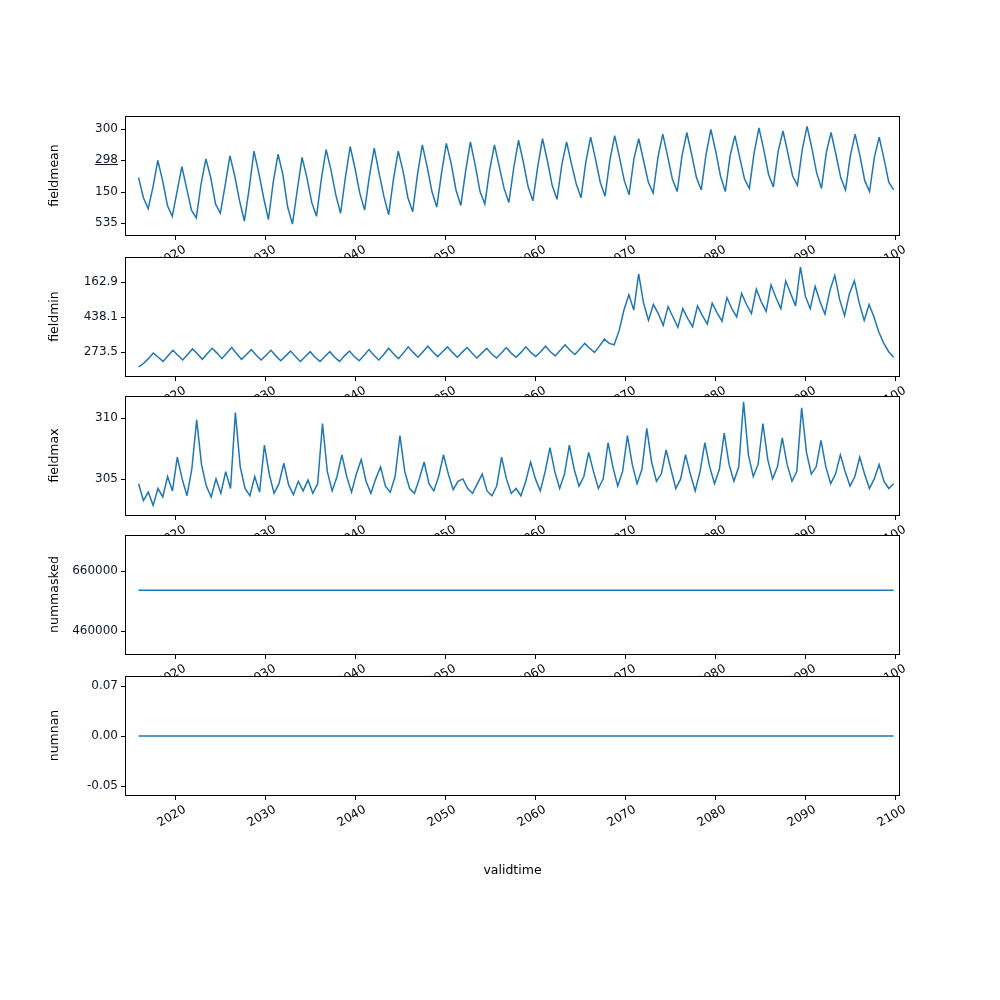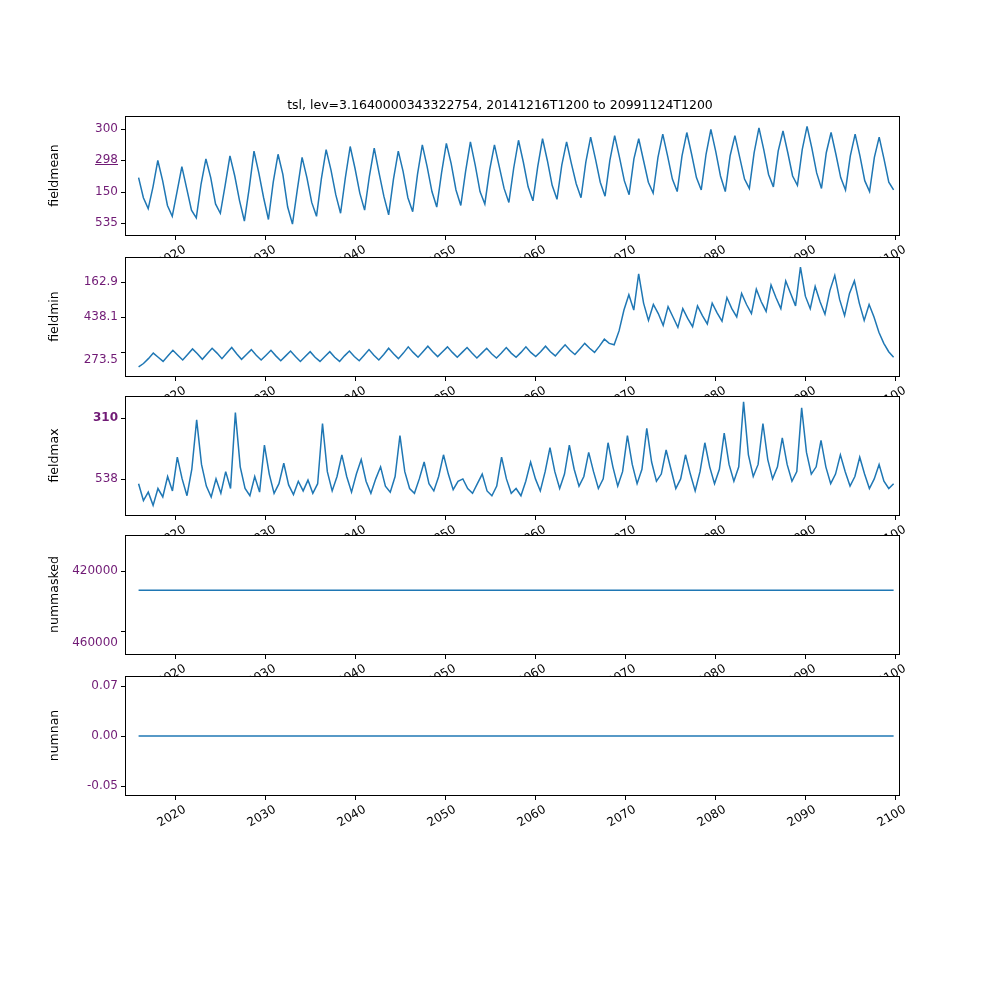--- a/index.html
+++ b/index.html
@@ -53,21 +53,21 @@
   .ylabel {
     position: absolute;
     font-size: 12.5px;
     color: #000000;
     transform-origin: 50% 50%;
     white-space: nowrap;
   }
   .ytick {
     position: absolute;
     font-size: 12px;
-    color: #701a75;
+    color: #0f172a;
     text-align: left;
     white-space: nowrap;
   }
   .ytickmark {
     position: absolute;
     width: 4px;
     height: 1px;
     background: #000000;
   }
   
@@ -91,21 +91,20 @@
     font-size: 12.5px;
     color: #000000;
     text-align: center;
     white-space: nowrap;
   }
 </style>
 </head>
 <body>
 
 <div id="figure">
-  <div class="title">tsl, lev=3.1640000343322754, 20141216T1200 to 20991124T1200</div>
 <div class="panel" style="left: 125px; top: 116px; width: 775px; height: 120px;">
       <div class="plotarea">
         <svg viewBox="0 0 775 120" preserveAspectRatio="none">
           <polyline points="12.62,61.58 17.44,82.11 22.26,93.16 27.08,71.05 31.90,44.21 36.72,64.74 41.55,90.00 46.37,101.05 51.19,75.79 56.01,50.53 60.83,72.63 65.65,94.74 70.47,102.63 75.30,67.89 80.12,42.63 84.94,61.58 89.76,88.42 94.58,97.89 99.40,69.47 104.22,39.47 109.05,60.00 113.87,85.26 118.69,105.79 123.51,72.63 128.33,34.74 133.15,56.84 137.98,82.11 142.80,104.21 147.62,66.32 152.44,37.89 157.26,58.42 162.08,91.58 166.90,108.95 171.73,74.21 176.55,41.05 181.37,61.58 186.19,86.84 191.01,101.05 195.83,63.16 200.66,33.16 205.48,53.68 210.30,78.95 215.12,97.89 219.94,61.58 224.76,30.00 229.58,52.11 234.41,77.37 239.23,94.74 244.05,60.00 248.87,31.58 253.69,56.84 258.51,80.53 263.33,99.47 268.16,63.16 272.98,34.74 277.80,55.26 282.62,82.11 287.44,96.32 292.26,58.42 297.09,28.42 301.91,50.53 306.73,75.79 311.55,91.58 316.37,56.84 321.19,26.84 326.01,47.37 330.84,74.21 335.66,90.00 340.48,55.26 345.30,25.26 350.12,48.95 354.94,75.79 359.76,88.42 364.59,53.68 369.41,28.42 374.23,50.53 379.05,72.63 383.87,86.84 388.69,52.11 393.52,23.68 398.34,45.79 403.16,71.05 407.98,85.26 412.80,50.53 417.62,22.11 422.44,44.21 427.27,69.47 432.09,83.68 436.91,48.95 441.73,25.26 446.55,47.37 451.37,67.89 456.20,82.11 461.02,45.79 465.84,20.53 470.66,42.63 475.48,66.32 480.30,80.53 485.12,44.21 489.95,18.95 494.77,41.05 499.59,64.74 504.41,78.95 509.23,42.63 514.05,22.11 518.87,44.21 523.70,66.32 528.52,77.37 533.34,41.05 538.16,17.37 542.98,39.47 547.80,63.16 552.63,75.79 557.45,39.47 562.27,15.79 567.09,37.89 571.91,61.58 576.73,74.21 581.55,37.89 586.38,12.63 591.20,34.74 596.02,60.00 600.84,75.79 605.66,39.47 610.48,18.95 615.30,41.05 620.13,63.16 624.95,72.63 629.77,36.32 634.59,11.05 639.41,33.16 644.23,58.42 649.06,71.05 653.88,34.74 658.70,14.21 663.52,36.32 668.34,60.00 673.16,69.47 677.98,33.16 682.81,9.47 687.63,31.58 692.45,56.84 697.27,72.63 702.09,36.32 706.91,15.79 711.73,37.89 716.56,61.58 721.38,74.21 726.20,39.47 731.02,17.37 735.84,39.47 740.66,64.74 745.49,75.79 750.31,41.05 755.13,20.53 759.95,42.63 764.77,66.32 769.59,74.21" fill="none" stroke="#1f77b4" stroke-width="1.5" vector-effect="non-scaling-stroke"></polyline>
         </svg>
       </div>
     </div>
     <div class="ytick" style="right: 882px; top: 215.368px;">535</div>
     <div class="ytickmark" style="left: 121px; top: 223.368px;"></div>
     <div class="ytick" style="right: 882px; top: 183.789px;">150</div>
@@ -133,21 +132,21 @@
     <div class="xtick" style="left: 511.378px; width: 300px; top: 242px;">2090</div>
     <div class="xtickmark" style="left: 895.494px; top: 236px;"></div>
     <div class="xtick" style="left: 601.494px; width: 300px; top: 242px;">2100</div>
     <div class="panel" style="left: 125px; top: 257px; width: 775px; height: 120px;">
       <div class="plotarea">
         <svg viewBox="0 0 775 120" preserveAspectRatio="none">
           <polyline points="12.62,110.82 17.53,107.29 22.45,102.35 27.36,96.71 32.28,100.94 37.19,105.18 42.11,99.53 47.02,93.88 51.94,98.82 56.86,103.76 61.77,98.12 66.69,92.47 71.60,97.41 76.52,103.06 81.43,97.41 86.35,91.76 91.26,96.71 96.18,102.35 101.09,96.71 106.01,91.06 110.92,97.41 115.84,103.06 120.76,98.12 125.67,93.18 130.59,98.82 135.50,103.76 140.42,98.82 145.33,93.88 150.25,99.53 155.16,104.47 160.08,99.53 164.99,94.59 169.91,100.24 174.83,105.18 179.74,100.24 184.66,95.29 189.57,100.94 194.49,105.18 199.40,100.24 204.32,95.29 209.23,100.94 214.15,105.18 219.06,99.53 223.98,94.59 228.90,100.24 233.81,104.47 238.73,98.82 243.64,93.18 248.56,98.82 253.47,103.76 258.39,98.12 263.30,91.76 268.22,97.41 273.13,102.35 278.05,96.71 282.97,90.35 287.88,96.00 292.80,100.94 297.71,95.29 302.63,89.65 307.54,95.29 312.46,100.24 317.37,95.29 322.29,90.35 327.20,96.00 332.12,100.94 337.03,96.00 341.95,91.06 346.87,96.71 351.78,101.65 356.70,96.71 361.61,91.76 366.53,97.41 371.44,101.65 376.36,96.71 381.27,91.06 386.19,96.71 391.10,100.94 396.02,96.00 400.94,90.35 405.85,96.00 410.77,100.24 415.68,95.29 420.60,89.65 425.51,95.29 430.43,99.53 435.34,93.88 440.26,88.24 445.17,93.88 450.09,98.12 455.01,92.47 459.92,86.82 464.84,91.76 469.75,96.00 474.67,89.65 479.58,82.59 484.50,86.82 489.41,88.24 494.33,74.12 499.24,52.94 504.16,37.41 509.08,52.94 513.99,16.24 518.91,45.88 523.82,63.53 528.74,47.29 533.65,56.47 538.57,68.47 543.48,49.41 548.40,60.00 553.31,70.59 558.23,51.53 563.14,61.41 568.06,69.88 572.98,48.71 577.89,58.59 582.81,67.06 587.72,45.88 592.64,55.76 597.55,64.24 602.47,40.24 607.38,51.53 612.30,60.00 617.21,36.00 622.13,47.29 627.05,56.47 631.96,31.76 636.88,44.47 641.79,54.35 646.71,27.53 651.62,40.24 656.54,51.53 661.45,23.29 666.37,36.00 671.28,48.71 676.20,9.18 681.12,38.82 686.03,51.53 690.95,28.94 695.86,44.47 700.78,57.18 705.69,33.18 710.61,17.65 715.52,42.35 720.44,58.59 725.35,36.00 730.27,23.29 735.18,45.88 740.10,63.53 745.02,47.29 749.93,60.00 754.85,75.53 759.76,86.82 764.68,95.29 769.59,100.94" fill="none" stroke="#1f77b4" stroke-width="1.5" vector-effect="non-scaling-stroke"></polyline>
         </svg>
       </div>
     </div>
-    <div class="ytick" style="right: 882px; top: 344.294px; margin-top: 8px;">273.5</div>
+    <div class="ytick" style="right: 882px; top: 344.294px;">273.5</div>
     <div class="ytickmark" style="left: 121px; top: 352.294px;"></div>
     <div class="ytick" style="right: 882px; top: 309px;">438.1</div>
     <div class="ytickmark" style="left: 121px; top: 317px;"></div>
     <div class="ytick" style="right: 882px; top: 273.706px;">162.9</div>
     <div class="ytickmark" style="left: 121px; top: 281.706px;"></div>
     <div class="ylabel" style="width: 120px; text-align: center; left: -7px; top: 309px; transform: rotate(-90deg);">fieldmin</div>
     <div class="xtickmark" style="left: 174.564px; top: 377px;"></div>
     <div class="xtick" style="left: -119.436px; width: 300px; top: 383px;">2020</div>
     <div class="xtickmark" style="left: 264.68px; top: 377px;"></div>
     <div class="xtick" style="left: -29.3198px; width: 300px; top: 383px;">2030</div>
@@ -165,23 +164,23 @@
     <div class="xtick" style="left: 511.378px; width: 300px; top: 383px;">2090</div>
     <div class="xtickmark" style="left: 895.494px; top: 377px;"></div>
     <div class="xtick" style="left: 601.494px; width: 300px; top: 383px;">2100</div>
     <div class="panel" style="left: 125px; top: 396px; width: 775px; height: 120px;">
       <div class="plotarea">
         <svg viewBox="0 0 775 120" preserveAspectRatio="none">
           <polyline points="12.62,88.16 17.47,105.31 22.32,96.73 27.17,110.20 32.03,93.06 36.88,101.63 41.73,80.82 46.58,95.51 51.44,61.22 56.29,83.27 61.14,100.41 65.99,73.47 70.85,23.27 75.70,68.57 80.55,90.61 85.40,101.63 90.25,83.27 95.11,97.96 99.96,75.92 104.81,93.06 109.66,15.92 114.52,71.02 119.37,93.06 124.22,100.41 129.07,80.82 133.93,96.73 138.78,48.98 143.63,78.37 148.48,97.96 153.34,88.16 158.19,67.35 163.04,89.39 167.89,99.18 172.75,85.71 177.60,95.51 182.45,84.49 187.30,97.96 192.16,88.16 197.01,26.94 201.86,75.92 206.71,95.51 211.57,80.82 216.42,58.78 221.27,80.82 226.12,96.73 230.97,78.37 235.83,63.67 240.68,85.71 245.53,97.96 250.38,83.27 255.24,71.02 260.09,90.61 264.94,96.73 269.79,80.82 274.65,39.18 279.50,75.92 284.35,93.06 289.20,97.96 294.06,83.27 298.91,66.12 303.76,88.16 308.61,95.51 313.47,80.82 318.32,58.78 323.17,78.37 328.02,94.29 332.88,85.71 337.73,83.27 342.58,93.06 347.43,97.96 352.29,88.16 357.14,78.37 361.99,95.51 366.84,100.41 371.69,90.61 376.55,61.22 381.40,83.27 386.25,97.96 391.10,93.06 395.96,100.41 400.81,85.71 405.66,66.12 410.51,83.27 415.37,95.51 420.22,75.92 425.07,51.43 429.92,75.92 434.78,93.06 439.63,78.37 444.48,48.98 449.33,73.47 454.19,90.61 459.04,80.82 463.89,56.33 468.74,75.92 473.60,93.06 478.45,83.27 483.30,46.53 488.15,71.02 493.01,90.61 497.86,75.92 502.71,39.18 507.56,68.57 512.42,88.16 517.27,73.47 522.12,31.84 526.97,66.12 531.82,85.71 536.68,78.37 541.53,53.88 546.38,73.47 551.23,93.06 556.09,83.27 560.94,58.78 565.79,78.37 570.64,95.51 575.50,75.92 580.35,46.53 585.20,71.02 590.05,88.16 594.91,73.47 599.76,36.73 604.61,68.57 609.46,85.71 614.32,71.02 619.17,4.90 624.02,58.78 628.87,80.82 633.73,68.57 638.58,26.94 643.43,63.67 648.28,83.27 653.14,71.02 657.99,41.63 662.84,68.57 667.69,85.71 672.54,75.92 677.40,11.02 682.25,56.33 687.10,78.37 691.95,71.02 696.81,44.08 701.66,71.02 706.51,88.16 711.36,78.37 716.22,58.78 721.07,75.92 725.92,90.61 730.77,80.82 735.63,61.22 740.48,78.37 745.33,93.06 750.18,83.27 755.04,68.57 759.89,85.71 764.74,93.06 769.59,88.16" fill="none" stroke="#1f77b4" stroke-width="1.5" vector-effect="non-scaling-stroke"></polyline>
         </svg>
       </div>
     </div>
-    <div class="ytick" style="right: 882px; top: 471.265px;">538</div>
+    <div class="ytick" style="right: 882px; top: 471.265px;">305</div>
     <div class="ytickmark" style="left: 121px; top: 479.265px;"></div>
-    <div class="ytick" style="right: 882px; top: 410.041px; font-weight: bold;">310</div>
+    <div class="ytick" style="right: 882px; top: 410.041px;">310</div>
     <div class="ytickmark" style="left: 121px; top: 418.041px;"></div>
     <div class="ylabel" style="width: 120px; text-align: center; left: -7px; top: 448px; transform: rotate(-90deg);">fieldmax</div>
     <div class="xtickmark" style="left: 174.564px; top: 516px;"></div>
     <div class="xtick" style="left: -119.436px; width: 300px; top: 522px;">2020</div>
     <div class="xtickmark" style="left: 264.68px; top: 516px;"></div>
     <div class="xtick" style="left: -29.3198px; width: 300px; top: 522px;">2030</div>
     <div class="xtickmark" style="left: 354.797px; top: 516px;"></div>
     <div class="xtick" style="left: 60.7965px; width: 300px; top: 522px;">2040</div>
     <div class="xtickmark" style="left: 444.913px; top: 516px;"></div>
     <div class="xtick" style="left: 150.913px; width: 300px; top: 522px;">2050</div>
@@ -195,23 +194,23 @@
     <div class="xtick" style="left: 511.378px; width: 300px; top: 522px;">2090</div>
     <div class="xtickmark" style="left: 895.494px; top: 516px;"></div>
     <div class="xtick" style="left: 601.494px; width: 300px; top: 522px;">2100</div>
     <div class="panel" style="left: 125px; top: 535px; width: 775px; height: 120px;">
       <div class="plotarea">
         <svg viewBox="0 0 775 120" preserveAspectRatio="none">
           <polyline points="12.62,55.20 769.59,55.20" fill="none" stroke="#1f77b4" stroke-width="1.5" vector-effect="non-scaling-stroke"></polyline>
         </svg>
       </div>
     </div>
-    <div class="ytick" style="right: 882px; top: 623px; margin-top: 12px;">460000</div>
+    <div class="ytick" style="right: 882px; top: 623px;">460000</div>
     <div class="ytickmark" style="left: 121px; top: 631px;"></div>
-    <div class="ytick" style="right: 882px; top: 563px;">420000</div>
+    <div class="ytick" style="right: 882px; top: 563px;">660000</div>
     <div class="ytickmark" style="left: 121px; top: 571px;"></div>
     <div class="ylabel" style="width: 120px; text-align: center; left: -7px; top: 587px; transform: rotate(-90deg);">nummasked</div>
     <div class="xtickmark" style="left: 174.564px; top: 655px;"></div>
     <div class="xtick" style="left: -119.436px; width: 300px; top: 661px;">2020</div>
     <div class="xtickmark" style="left: 264.68px; top: 655px;"></div>
     <div class="xtick" style="left: -29.3198px; width: 300px; top: 661px;">2030</div>
     <div class="xtickmark" style="left: 354.797px; top: 655px;"></div>
     <div class="xtick" style="left: 60.7965px; width: 300px; top: 661px;">2040</div>
     <div class="xtickmark" style="left: 444.913px; top: 655px;"></div>
     <div class="xtick" style="left: 150.913px; width: 300px; top: 661px;">2050</div>
@@ -250,13 +249,14 @@
     <div class="xtickmark" style="left: 535.029px; top: 796px;"></div>
     <div class="xtick" style="left: 241.029px; width: 300px; top: 802px;">2060</div>
     <div class="xtickmark" style="left: 625.145px; top: 796px;"></div>
     <div class="xtick" style="left: 331.145px; width: 300px; top: 802px;">2070</div>
     <div class="xtickmark" style="left: 715.262px; top: 796px;"></div>
     <div class="xtick" style="left: 421.262px; width: 300px; top: 802px;">2080</div>
     <div class="xtickmark" style="left: 805.378px; top: 796px;"></div>
     <div class="xtick" style="left: 511.378px; width: 300px; top: 802px;">2090</div>
     <div class="xtickmark" style="left: 895.494px; top: 796px;"></div>
     <div class="xtick" style="left: 601.494px; width: 300px; top: 802px;">2100</div>
+    <div class="xlabel" style="left: 125px; width: 775px; top: 862px;">validtime</div>
   </div>
 
 </body></html>

